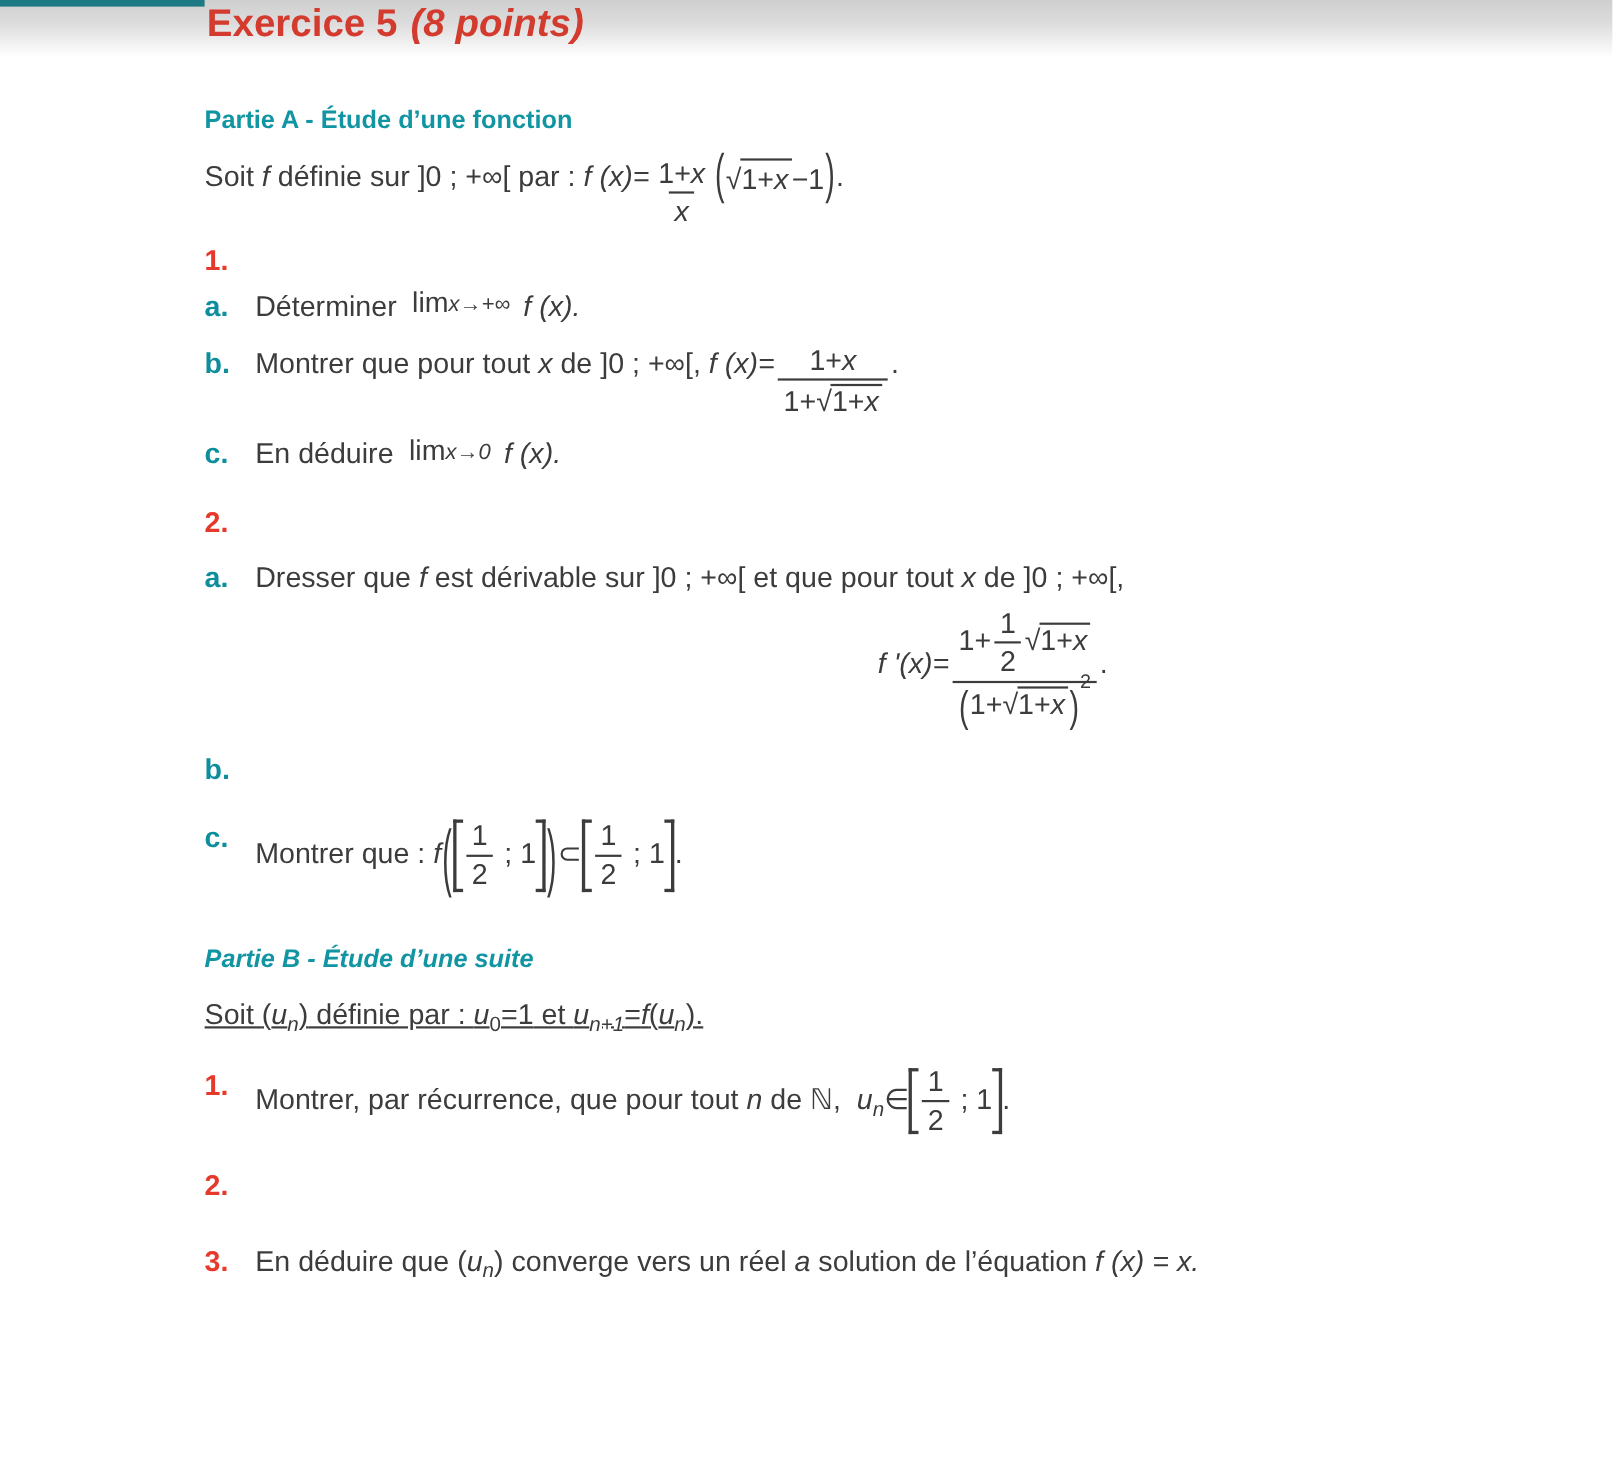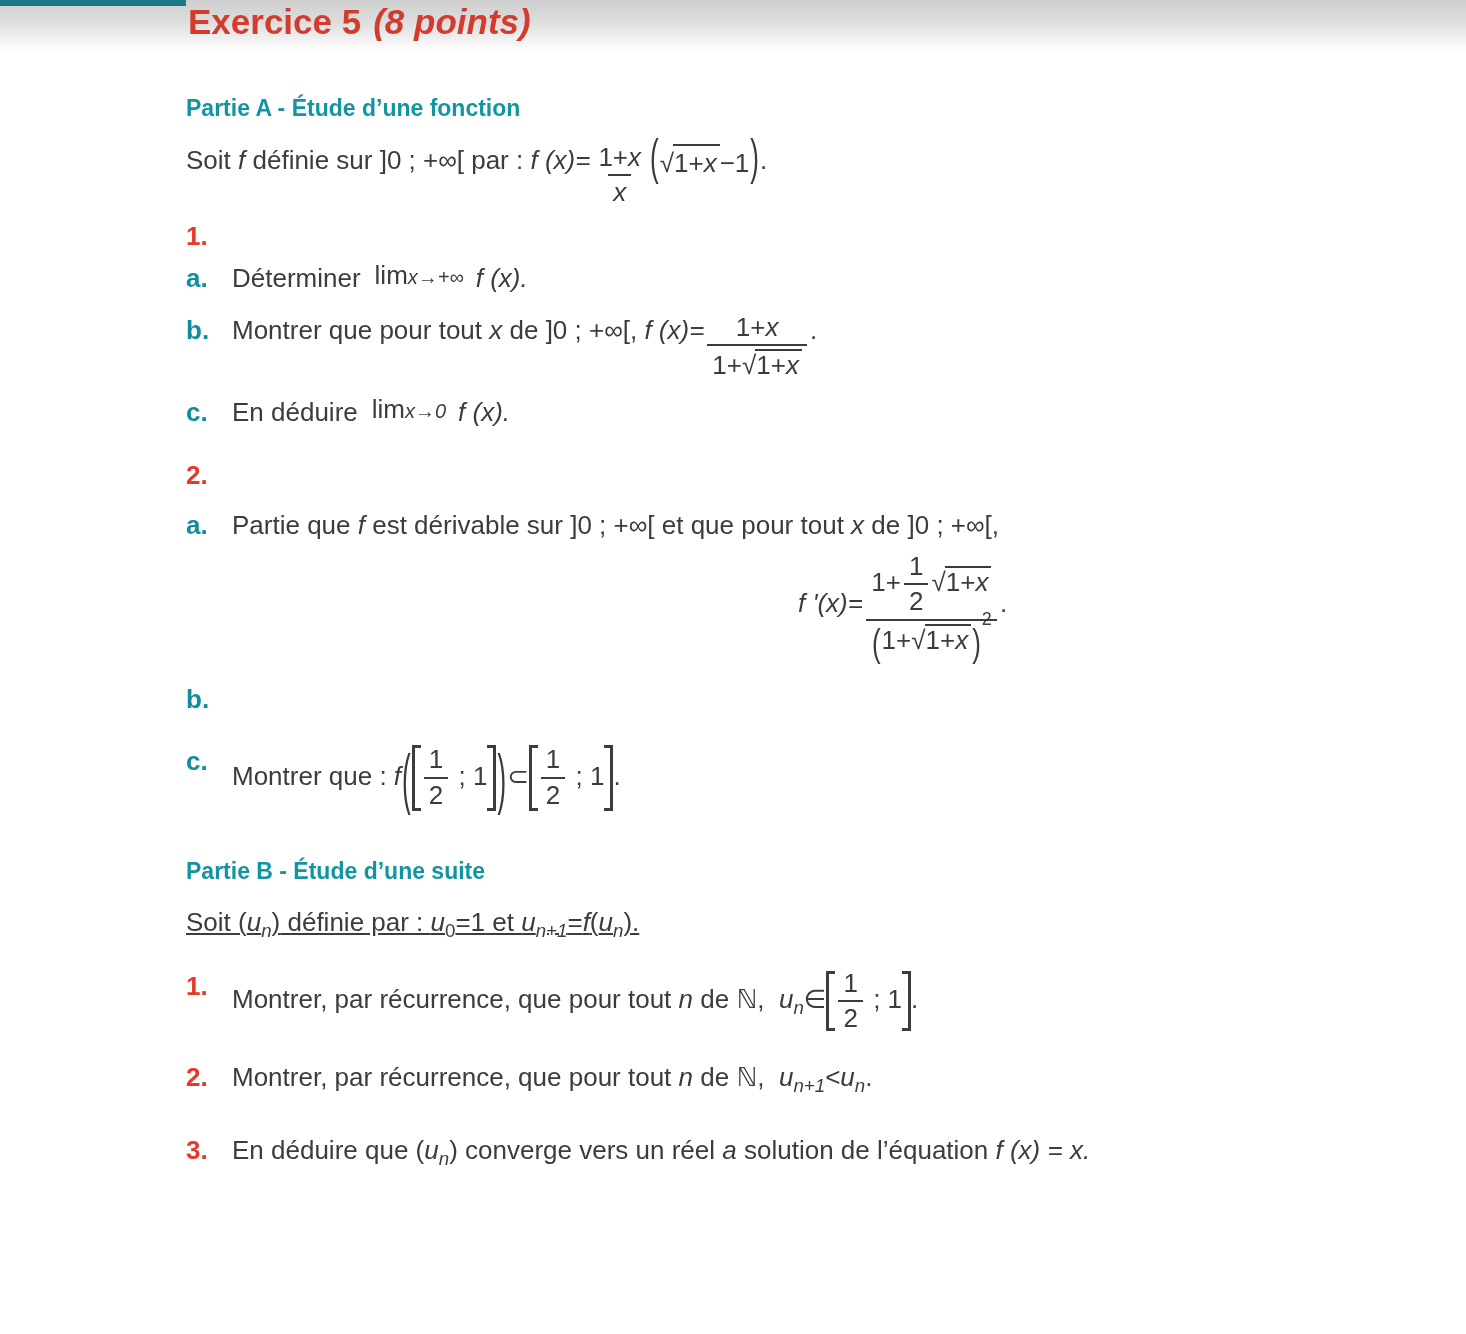--- a/index.html
+++ b/index.html
@@ -20,21 +20,21 @@
   .band{position:absolute;top:0;left:0;width:100%;height:52px;
         background:linear-gradient(180deg,#cfcfcf 0%,#dcdcdc 40%,#ffffff 100%);}
   .tealbar{position:absolute;top:0;left:0;width:186px;height:6px;background:var(--bar-teal);}
   .page-title{position:absolute;top:2px;left:188px;font-size:35px;font-weight:bold;
               color:var(--title-red);white-space:nowrap;}
   .page-title .pts{font-style:italic;margin-left:12px;}
 
   .content{position:absolute;top:94px;left:186px;width:1220px;font-size:26px;line-height:1.3;}
 
   .section-heading{font-size:23px;font-weight:bold;color:var(--heading-teal);margin:0 0 20px 0;}
-  .section-heading.partb{margin-top:0;}
+  .section-heading.partb{margin-top:0;font-style:italic;}
 
   .qnum{font-weight:bold;color:var(--number-red);}
 
   .item{display:flex;align-items:flex-start;}
   .item .lbl{flex:0 0 46px;font-weight:bold;}
   .lbl.teal{color:var(--label-teal);}
   .lbl.red{color:var(--number-red);}
   .run{display:inline;}
 
   .mi{font-style:italic;}
@@ -139,21 +139,21 @@
         <span class="lw">lim</span>
         <span class="ls mi">x→0</span>
       </span>
     <span class="run mi">f (x).</span>
   </div>
 
   <div class="qnum q2num">2.</div>
 
   <div class="item item-2a">
     <span class="lbl teal">a.</span>
-    <span class="run"><span>Partie que </span><span class="mi">f</span><span> est dérivable sur </span><span>]0 ; +∞[</span><span> et que pour tout </span><span class="mi">x</span><span> de </span><span>]0 ; +∞[,</span></span>
+    <span class="run"><span>Dresser que </span><span class="mi">f</span><span> est dérivable sur </span><span>]0 ; +∞[</span><span> et que pour tout </span><span class="mi">x</span><span> de </span><span>]0 ; +∞[,</span></span>
   </div>
 
   <div class="display-formula">
     <span class="mi">f '(x)=</span>
     <span class="frac">
         <span class="fn"><span>1+</span><span class="frac">
             <span class="fn">1</span>
             <span class="fd">2</span>
           </span><span class="sqrt"><span class="sg">√</span><span class="rd"><span>1+</span><span class="mi">x</span></span></span></span>
         <span class="fd"><span class="bigp s15">(</span><span>1+</span><span class="sqrt"><span class="sg">√</span><span class="rd"><span>1+</span><span class="mi">x</span></span></span><span class="bigp s15">)</span><span class="exp">2</span></span>
@@ -183,21 +183,20 @@
   <div class="item item-b1">
     <span class="lbl red">1.</span>
     <span class="run"><span>Montrer, par récurrence, que pour tout </span><span class="mi">n</span><span> de </span><span>ℕ,</span><span>&nbsp;&nbsp;</span><span class="mi">u</span><sub class="mi">n</sub><span>∈</span><span class="bk l h60"></span><span class="frac">
           <span class="fn">1</span>
           <span class="fd">2</span>
         </span><span> ; 1</span><span class="bk r h60"></span><span>.</span></span>
   </div>
 
   <div class="item item-b2">
     <span class="lbl red">2.</span>
-    <span class="run"><span>Montrer, par récurrence, que pour tout </span><span class="mi">n</span><span> de </span><span>ℕ,</span><span>&nbsp;&nbsp;</span><span class="mi">u</span><sub class="mi">n+1</sub><span>&lt;</span><span class="mi">u</span><sub class="mi">n</sub><span>.</span></span>
   </div>
 
   <div class="item item-b3">
     <span class="lbl red">3.</span>
     <span class="run"><span>En déduire que </span><span>(</span><span class="mi">u</span><sub class="mi">n</sub><span>)</span><span> converge vers un réel </span><span class="mi">a</span><span> solution de l’équation </span><span class="mi">f (x) = x.</span></span>
   </div>
 
 </div>
 
 </body></html>

